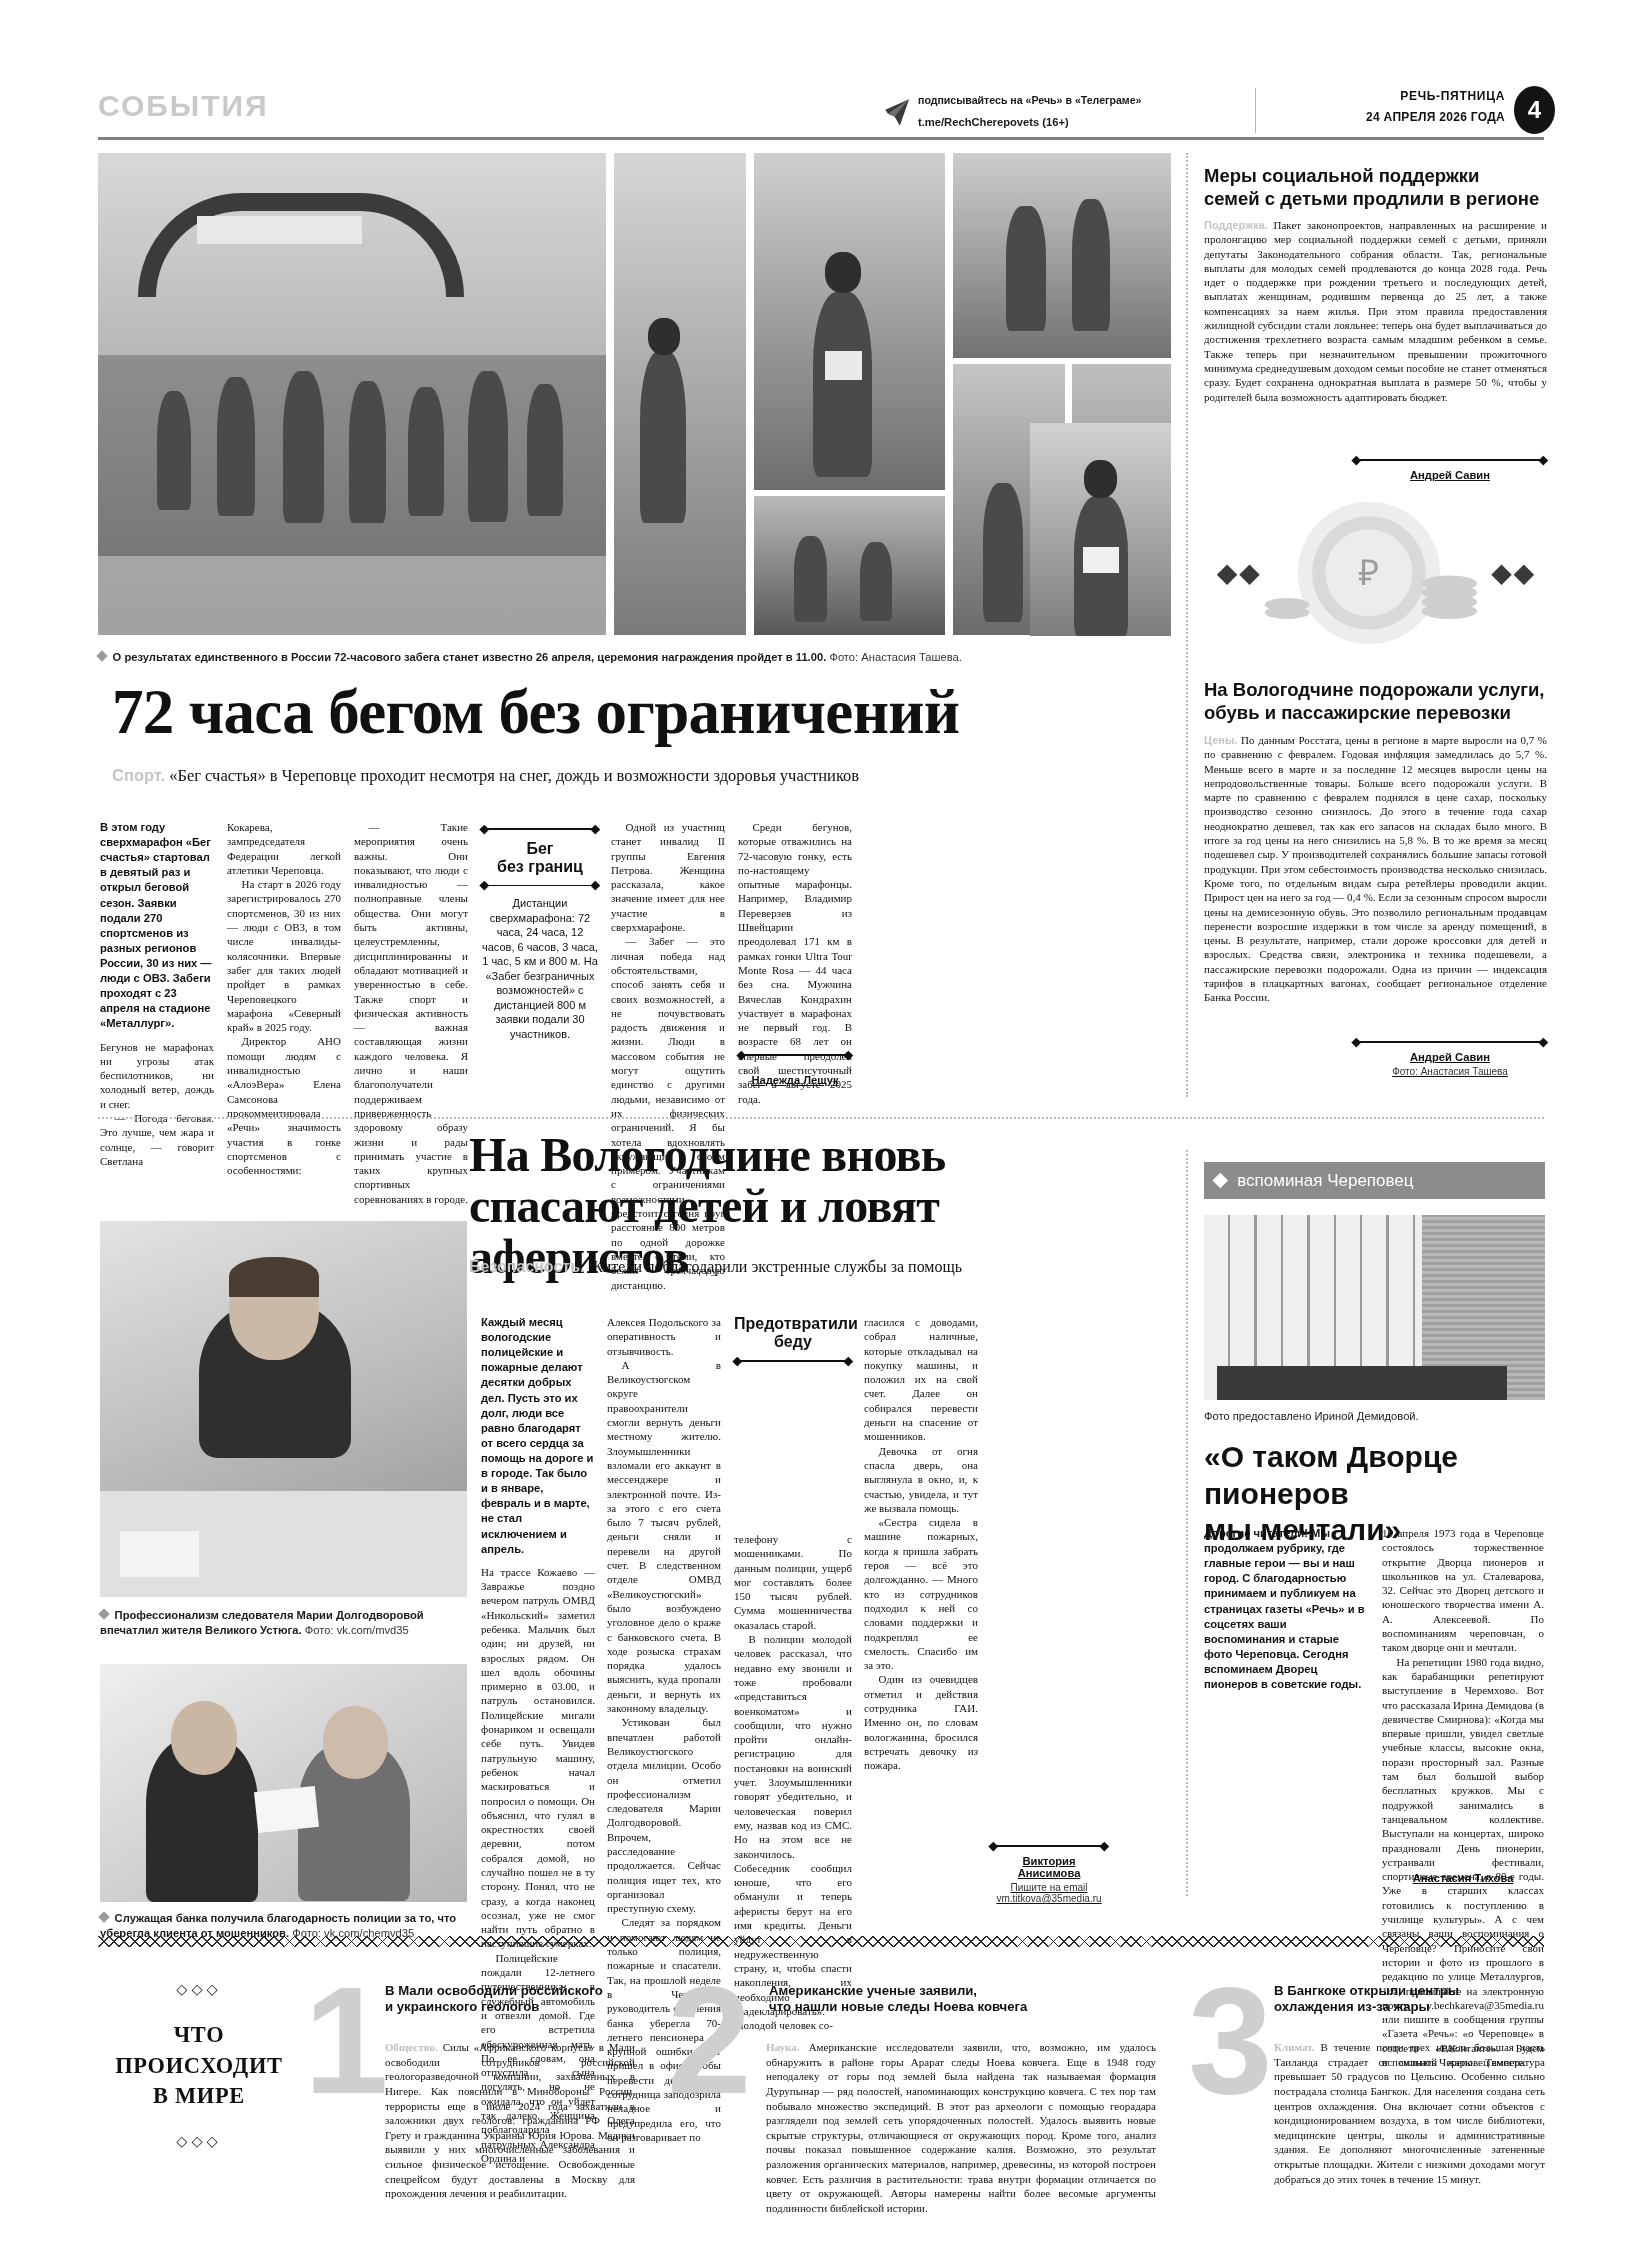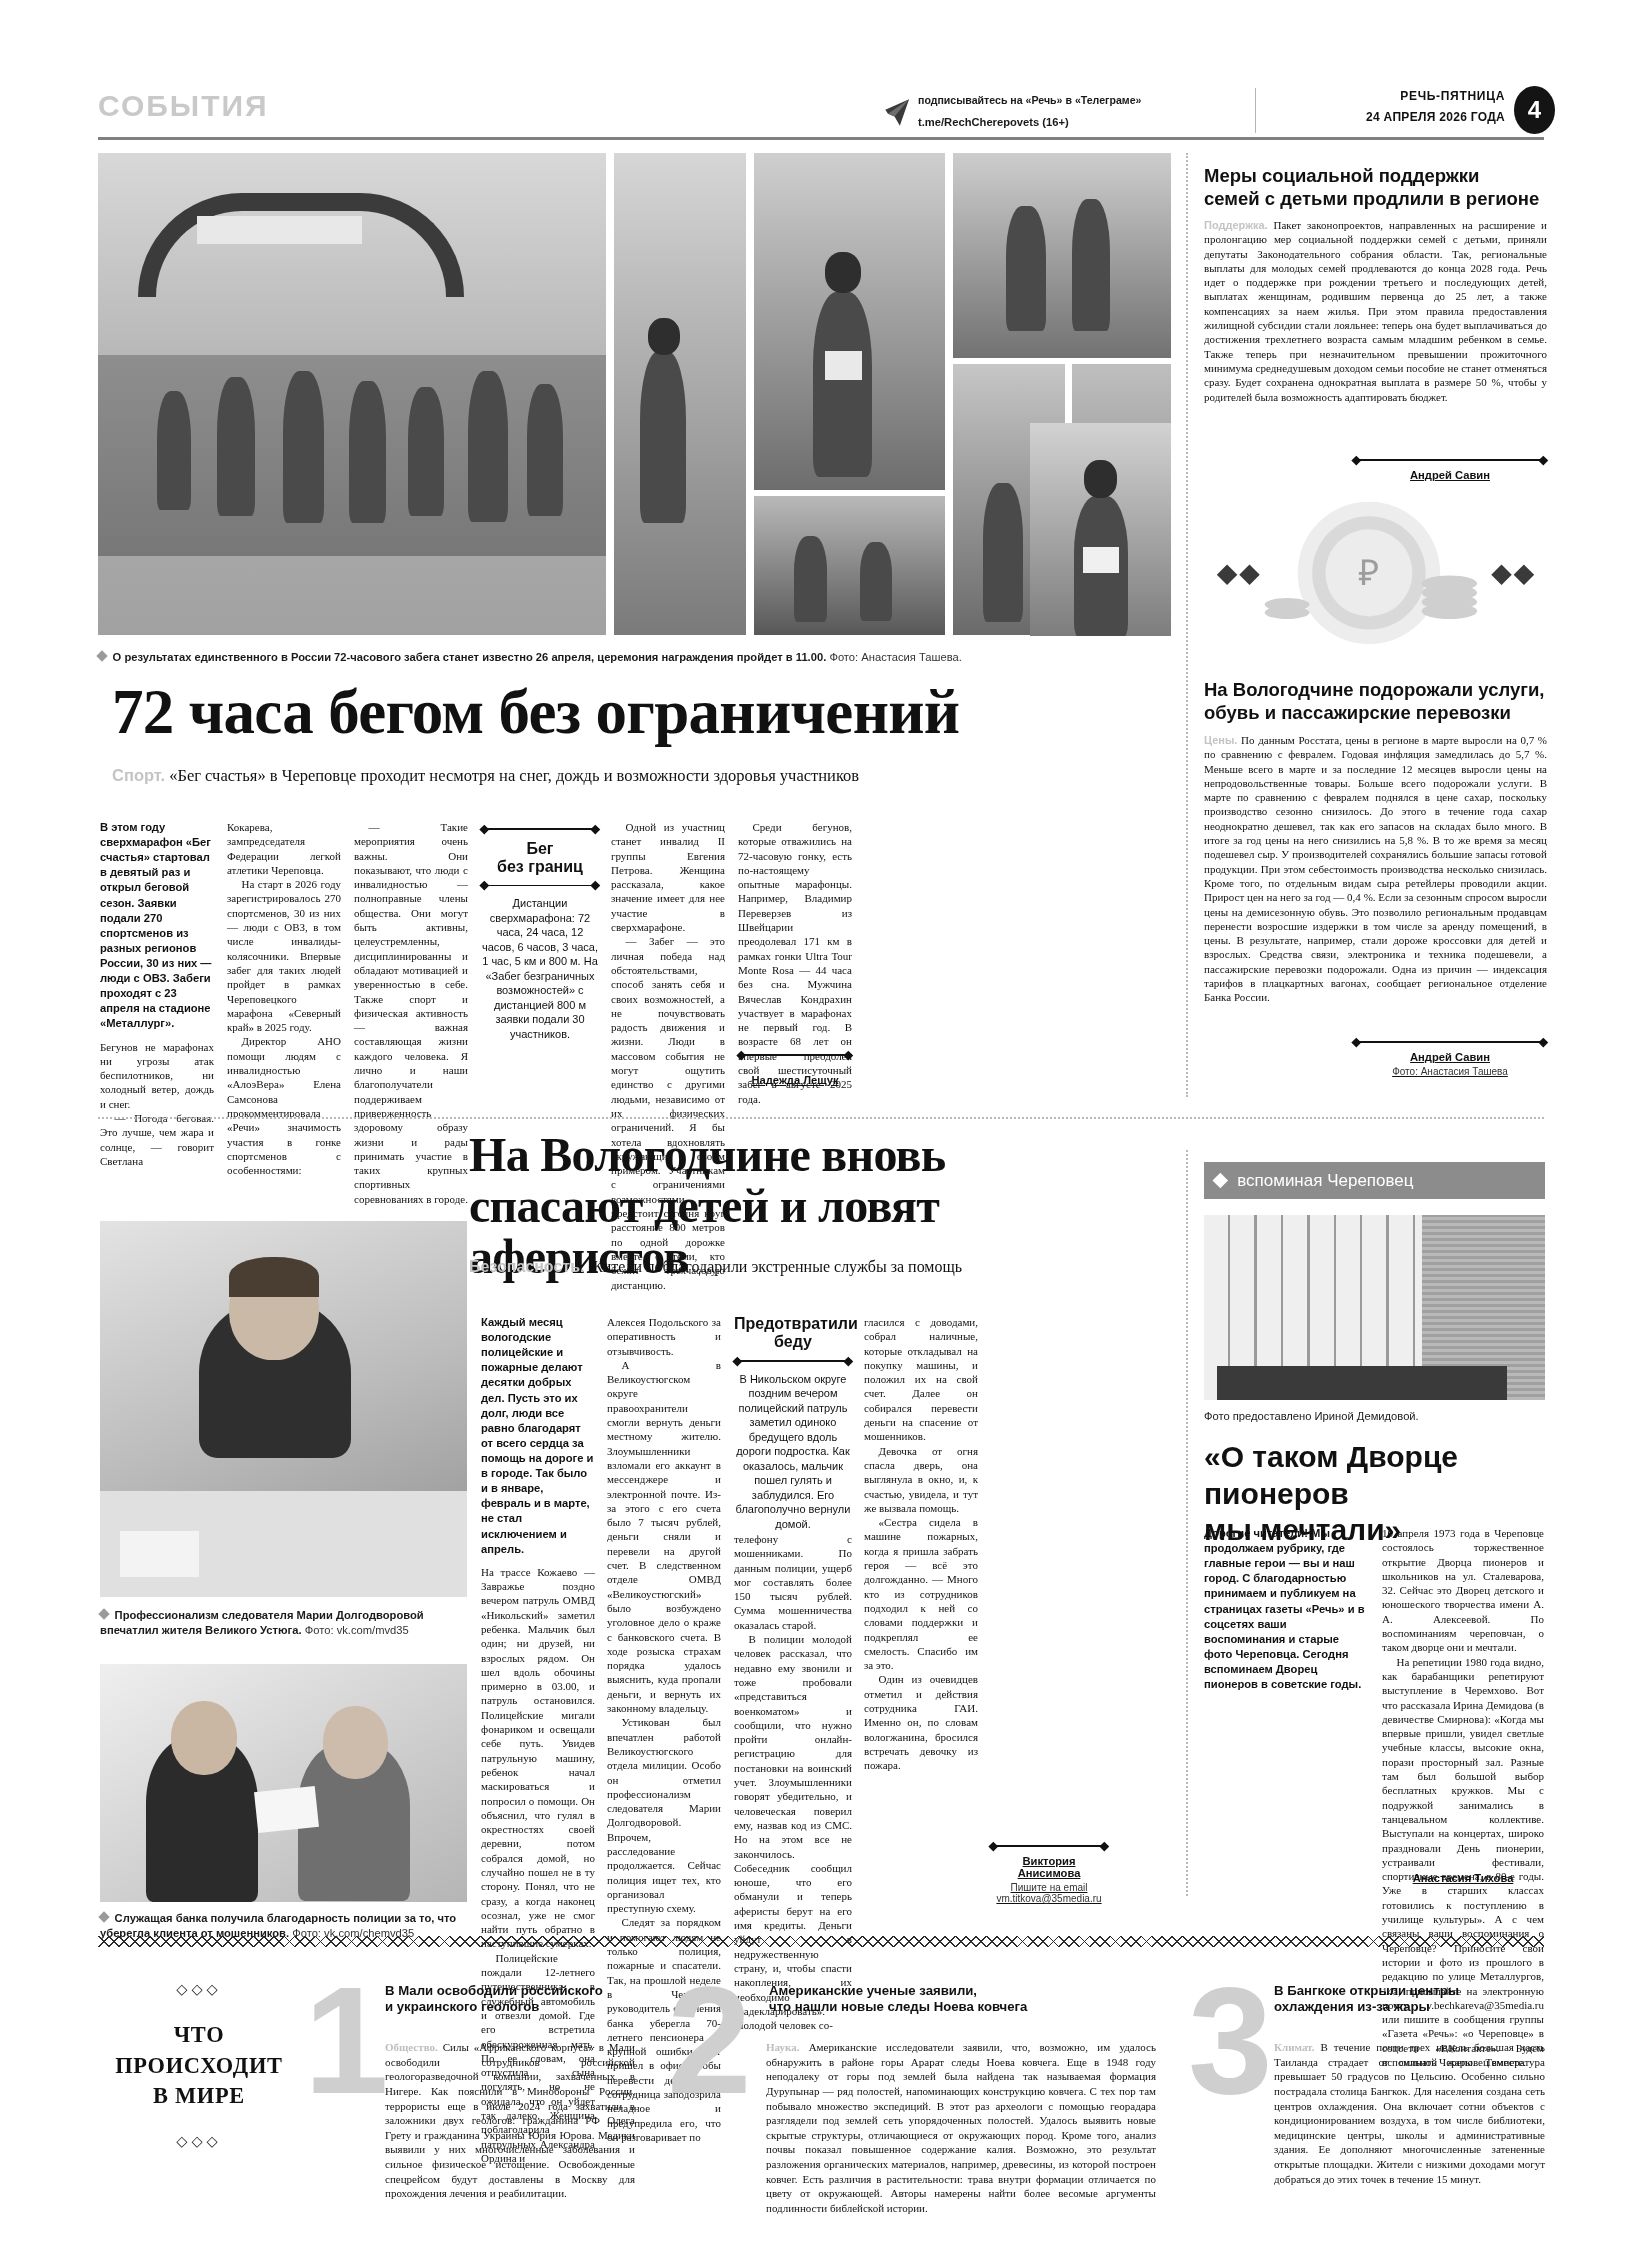--- a/index.html
+++ b/index.html
@@ -321,21 +321,20 @@
   </div>
 
   <div class="infobox" style="position:absolute;left:734px;top:1315px;width:118px;">
     <div class="ttl" style="margin-top:0;">
       <span>Предотвратили</span><br>
       <span>беду</span>
     </div>
     <div class="arrowrule">
         <span class="rdia"></span>
       </div>
-    <div class="bd" style="margin-top:6.6px;">В Никольском округе поздним вечером полицейский патруль заметил одиноко бредущего вдоль дороги подростка. Как оказалось, мальчик пошел гулять и заблудился. Его благополучно вернули домой.</div>
   </div>
 
   <div class="col" style="position:absolute;left:734px;top:1532px;width:118px;height:350px;">
     <p class="noind">телефону с мошенниками. По данным полиции, ущерб мог составлять более 150 тысяч рублей. Сумма мошенничества оказалась старой.</p>
     <p>В полиции молодой человек рассказал, что недавно ему звонили и тоже пробовали «представиться военкоматом» и сообщили, что нужно пройти онлайн-регистрацию для постановки на воинский учет. Злоумышленники говорят убедительно, и человеческая поверил ему, назвав код из СМС. Но на этом все не закончилось. Собеседник сообщил юноше, что его обманули и теперь аферисты берут на его имя кредиты. Деньги уйдут в недружественную страну, и, чтобы спасти накопления, их необходимо «задекларировать». Молодой человек со-</p>
   </div>
 
   <div class="col" style="position:absolute;left:864px;top:1315px;width:114px;height:522px;">
     <p class="noind">гласился с доводами, собрал наличные, которые откладывал на покупку машины, и положил их на свой счет. Далее он собирался перевести деньги на спасение от мошенников.</p>
     <p>Девочка от огня спасла дверь, она выглянула в окно, и, к счастью, увидела, и тут же вызвала помощь.</p>

